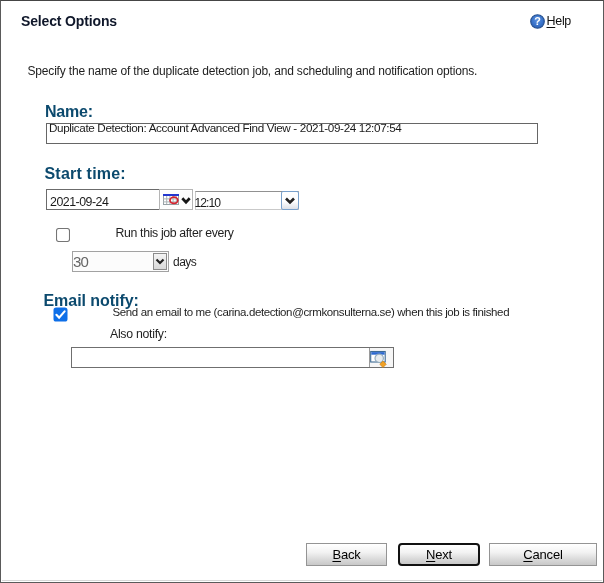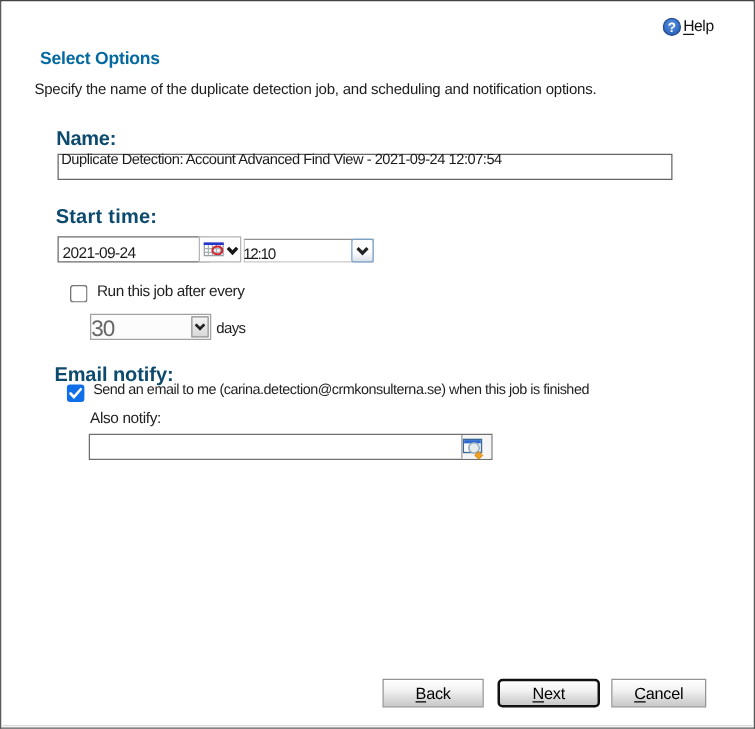--- a/index.html
+++ b/index.html
@@ -1,39 +1,39 @@
 <!DOCTYPE html>
 <html><head>
 <meta charset="utf-8">
 <style>
   * { margin:0; padding:0; box-sizing:border-box; }
   html,body { width:604px; height:583px; background:#fff; overflow:hidden; }
   body { font-family:"Liberation Sans", sans-serif; position:relative;
          border:1px solid #5a5a5a; border-top-color:#454545; }
   .abs { position:absolute; white-space:nowrap; }
-  .title { left:31px; top:12px; font-size:14px; font-weight:bold; color:#0369a1; letter-spacing:-0.15px;margin-top:25px;}
+  .title { left:20px; top:12px; font-size:14px; font-weight:bold; color:#0f172a; letter-spacing:-0.15px;}
   .desc { left:26.5px; top:63px; font-size:12px; color:#1d1d1d; letter-spacing:-0.18px; }
   .lbl { font-weight:bold; font-size:16px; color:#0c4a6e; letter-spacing:-0.2px; }
-  .txt { font-size:12.3px; color:#1f1f1f; letter-spacing:-0.4px; }
+  .txt { font-size:12.3px; color:#1f1f1f; letter-spacing:-0.4px;margin-left:38px; }
   .nameInput { left:45px; top:122px; width:492px; height:21px; border:1px solid #666;
     background:#fff; font-size:11.7px; letter-spacing:-0.36px; color:#1a1a1a;
     padding:0 0 13px 2px; display:flex; align-items:center; }
   .dateInput { left:45px; top:188px; width:122px; height:21px; border:1px solid #6b6b6b;
     background:#fff; font-size:12.4px; color:#1a1a1a; padding:5px 0 0 3px; letter-spacing:-0.5px;}
   .calBtn { left:158px; top:188px; width:34px; height:21px; background:#fdfdfd;
     border:1px solid #b5b5b5; box-shadow: inset 0 0 0 1px #ffffff; }
   .timeField { left:194px; top:190px; width:104px; height:19px; background:#fff;
     border:1px solid #c9c9c9; border-top-color:#919191; }
   .timeTxt { left:193.5px; top:194.5px; font-size:12.2px; color:#1c1c1c; letter-spacing:-1px;}
   .timeBtn { left:280px; top:190px; width:18px; height:19px;
     border:1px solid #79a1cc; border-radius:2px;
     background:linear-gradient(#ffffff 55%, #dde1e8); }
   .combo30 { left:71px; top:250px; width:97px; height:21px; background:#fcfcfc;
     border:1px solid #a2a2a2; }
-  .combo30txt { left:72px; top:252px; font-size:18px; color:#666; letter-spacing:-0.8px; }
+  .combo30txt { left:72px; top:252px; font-size:15px; color:#666; letter-spacing:-0.8px; }
   .comboBtn { position:absolute; right:1px; top:1px; width:14px; height:17px;
     border:1px solid #8b8b8b; background:linear-gradient(#f4f4f4, #d8d8d8); }
   .days { left:172px; top:254px; font-size:12px; color:#1f1f1f; letter-spacing:-0.5px;}
   .notifyWrap { left:70px; top:346px; width:323px; height:21px; border:1px solid #6f6f6f; background:#fff; }
   .notifyIconCell { position:absolute; right:0; top:0; width:24px; height:19px;
     background:#f6f6f6; border-left:1px solid #9a9a9a; }
   .btn { top:542px; height:23px; font-size:13px; color:#000; text-align:center;
     border:1px solid #949494; background:linear-gradient(#ffffff, #f2f2f2 40%, #dadada 72%, #c8c8c8);
     line-height:21px; letter-spacing:-0.2px; }
   .btnNext { border:2px solid #111; border-radius:4px; line-height:19px; }
@@ -120,13 +120,13 @@
         <rect x="0.7" y="1.5" width="14.5" height="10.5" fill="#fff" stroke="#3c6a94" stroke-width="1.1"></rect>
         <rect x="1.3" y="2.1" width="13.3" height="2.6" fill="#2c68d0"></rect>
         <circle cx="9.2" cy="8.3" r="4.2" fill="#e6ebee" stroke="#93abbd" stroke-width="1.2"></circle>
         <rect x="10.75" y="12.05" width="4.5" height="4.5" transform="rotate(45 13 14.3)" fill="#f0a125" stroke="#d0820f" stroke-width="0.7"></rect>
     </svg>
   </div>
 
   <div class="abs footline"></div>
   <div class="abs btn" style="left:305px; width:81px;"><u>B</u>ack</div>
   <div class="abs btn btnNext" style="left:397px; width:82px;"><u>N</u>ext</div>
-  <div class="abs btn" style="left:488px; width:76px;"><u>C</u>ancel</div>
+  <div class="abs btn" style="left:488px; width:108px;"><u>C</u>ancel</div>
 
 </body></html>

